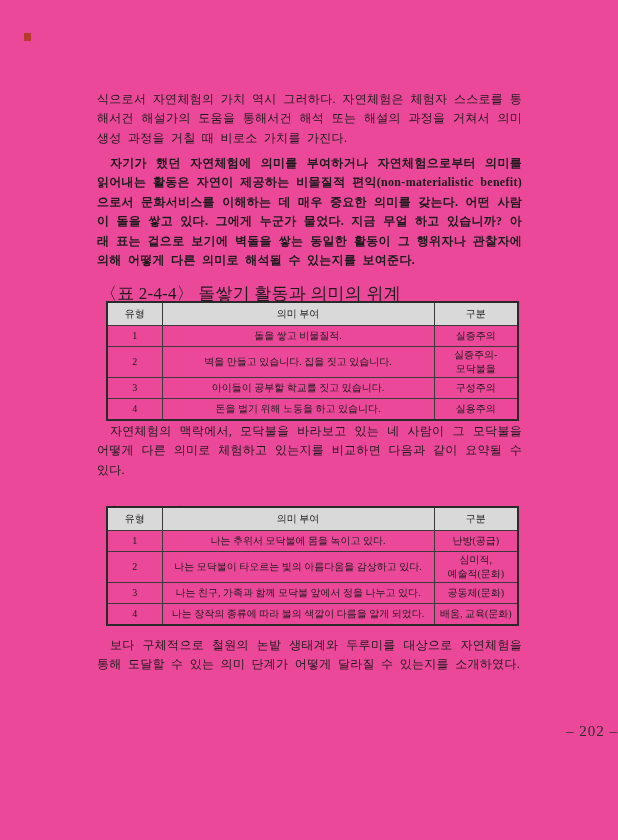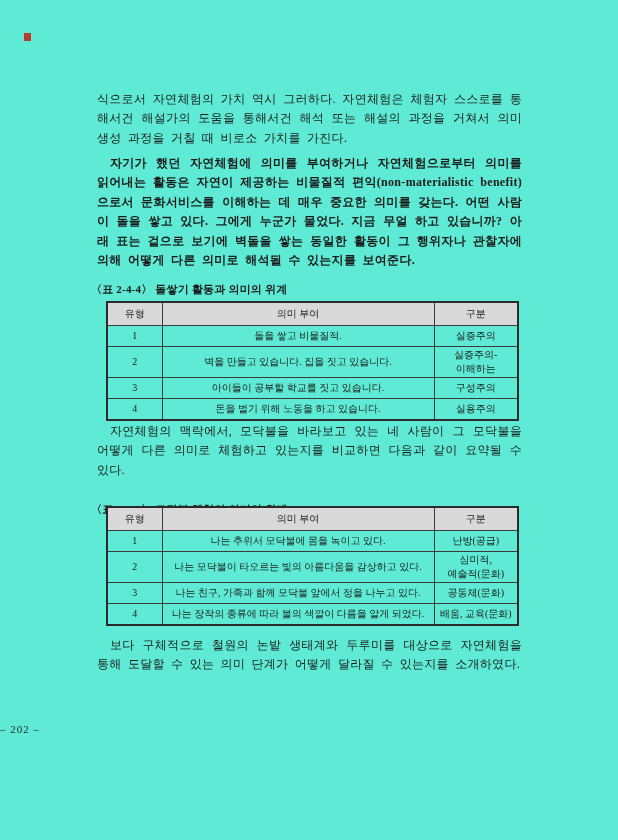--- a/index.html
+++ b/index.html
@@ -4,21 +4,21 @@
 <style>
   html, body {
     margin: 0;
     padding: 0;
     background: #ffffff;
   }
   .page {
     position: relative;
     width: 618px;
     height: 840px;
-    background: #5eead4;
+    background: #ec4899;
     font-family: "Liberation Serif", "DejaVu Serif", serif;
     color: #1b1b1b;
     overflow: hidden;
   }
   .red-marker {
     position: absolute;
     left: 24px;
     top: 33px;
     width: 7px;
     height: 8px;
@@ -35,26 +35,25 @@
     word-spacing: 3px;
     text-align: justify;
   }
   .indent { text-indent: 13px; }
   .p1 { top: 90px; }
   .p2 { top: 154px; font-weight: bold; }
   .p3 { top: 422px; }
   .p4 { top: 636px; }
   .tbl-caption {
     position: absolute;
-    left: 91px;
+    left: 100px;
     width: 425px;
-    font-size: 11px;
+    font-size: 17px;
     letter-spacing: 0.2px;
     color: #1b1b1b;
-    font-weight: bold;
   }
   .c1 { top: 282px; }
   .c2 { top: 486px; margin-top: 16px; }
   table.data-table {
     position: absolute;
     left: 106px;
     width: 411px;
     border-collapse: collapse;
     table-layout: fixed;
     font-size: 10px;
@@ -78,22 +77,22 @@
   }
   table.data-table td { height: 18px; }
   .col-type { width: 55px; }
   .col-meaning { width: 272px; }
   .col-category { width: 84px; }
   .page-number {
     position: absolute;
     left: 0;
     top: 723px;
     width: 100%;
-    text-align: left;
-    font-size: 11px;
+    text-align: right;
+    font-size: 15px;
     letter-spacing: 1px;
     color: #2c2c2c;
   }
 </style>
 </head>
 <body>
 
 <div class="page">
 
   <div class="red-marker"></div>
@@ -120,21 +119,21 @@
     <tbody>
       <tr>
         <td>1</td>
         <td>돌을 쌓고 비물질적.</td>
         <td>실증주의</td>
       </tr>
       <tr>
         <td>2</td>
         <td>벽을 만들고 있습니다. 집을 짓고 있습니다.</td>
         <td>실증주의-
-이해하는</td>
+모닥불을</td>
       </tr>
       <tr>
         <td>3</td>
         <td>아이들이 공부할 학교를 짓고 있습니다.</td>
         <td>구성주의</td>
       </tr>
       <tr>
         <td>4</td>
         <td>돈을 벌기 위해 노동을 하고 있습니다.</td>
         <td>실용주의</td>

